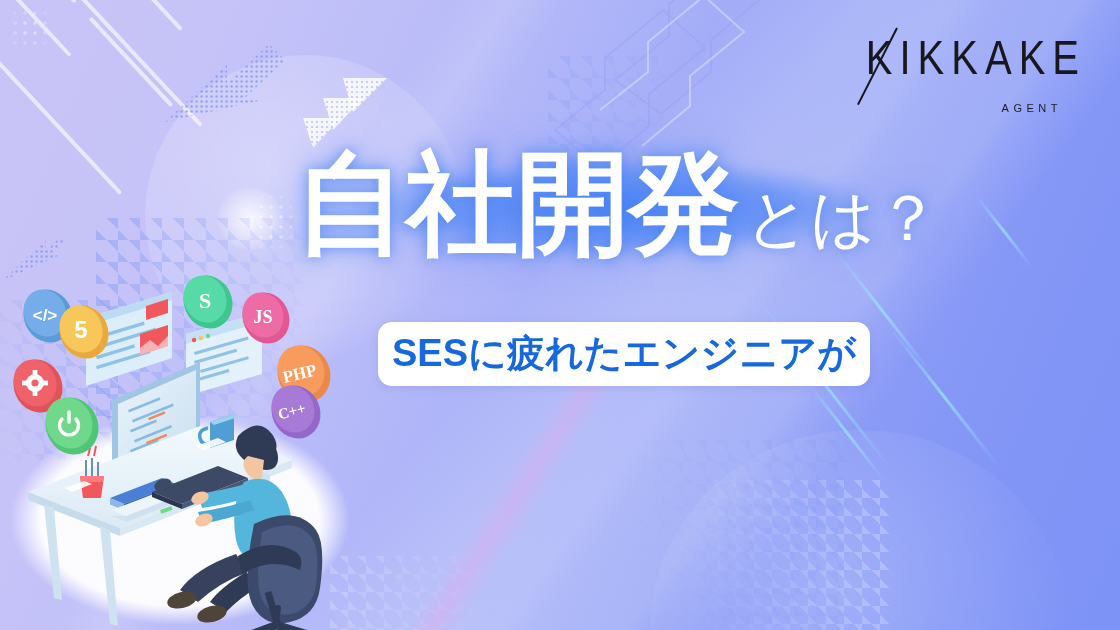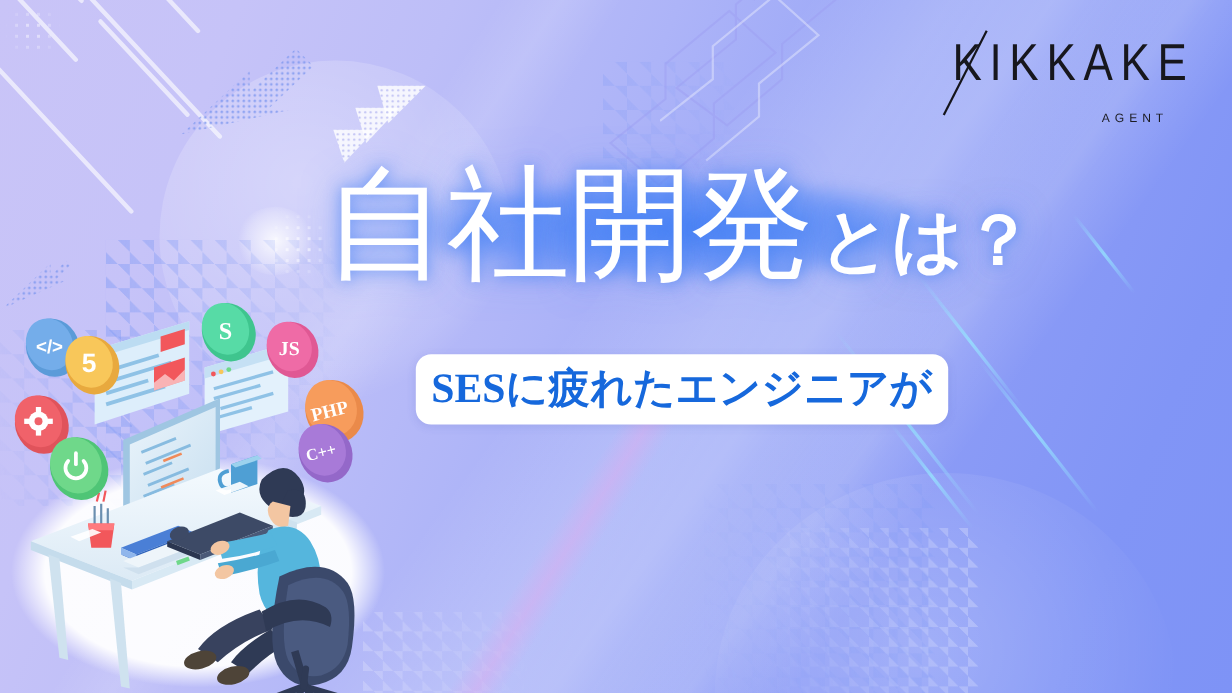--- a/index.html
+++ b/index.html
@@ -181,43 +181,42 @@
     background: radial-gradient(ellipse 52% 58% at 50% 50%, rgba(64,126,245,.95), rgba(74,132,246,.55) 55%, rgba(110,150,250,0) 78%);
     filter: blur(6px);
   }
   .headline-row {
     position:relative;
     display:flex;
     align-items:flex-end;
   }
   .h-main {
     font-size:112px;
-    font-weight:400;
+    font-weight:700;
     color:#ffffff;
     letter-spacing:-1px;
     text-shadow: 0 0 14px rgba(80,135,245,.85), 0 0 34px rgba(80,135,245,.55);
   }
   .h-tail {
     font-size:64px;
-    font-weight:700;
+    font-weight:400;
     color:#ffffff;
     margin-left:6px;
     padding-bottom:10px;
     text-shadow: 0 0 12px rgba(80,135,245,.8), 0 0 30px rgba(80,135,245,.5);
   }
 
   
   .pills {
     position:absolute;
     left:378px; top:322px;
     display:flex;
     flex-direction:column;
     gap:6px;
     align-items:flex-start;
-    font-family:Liberation Serif, serif;
   }
   .pill {
     background:#ffffff;
     color:#1668dc;
     font-size:38px;
     font-weight:700;
     line-height:1;
     padding:12px 14px 14px 14px;
     border-radius:14px;
     white-space:nowrap;

